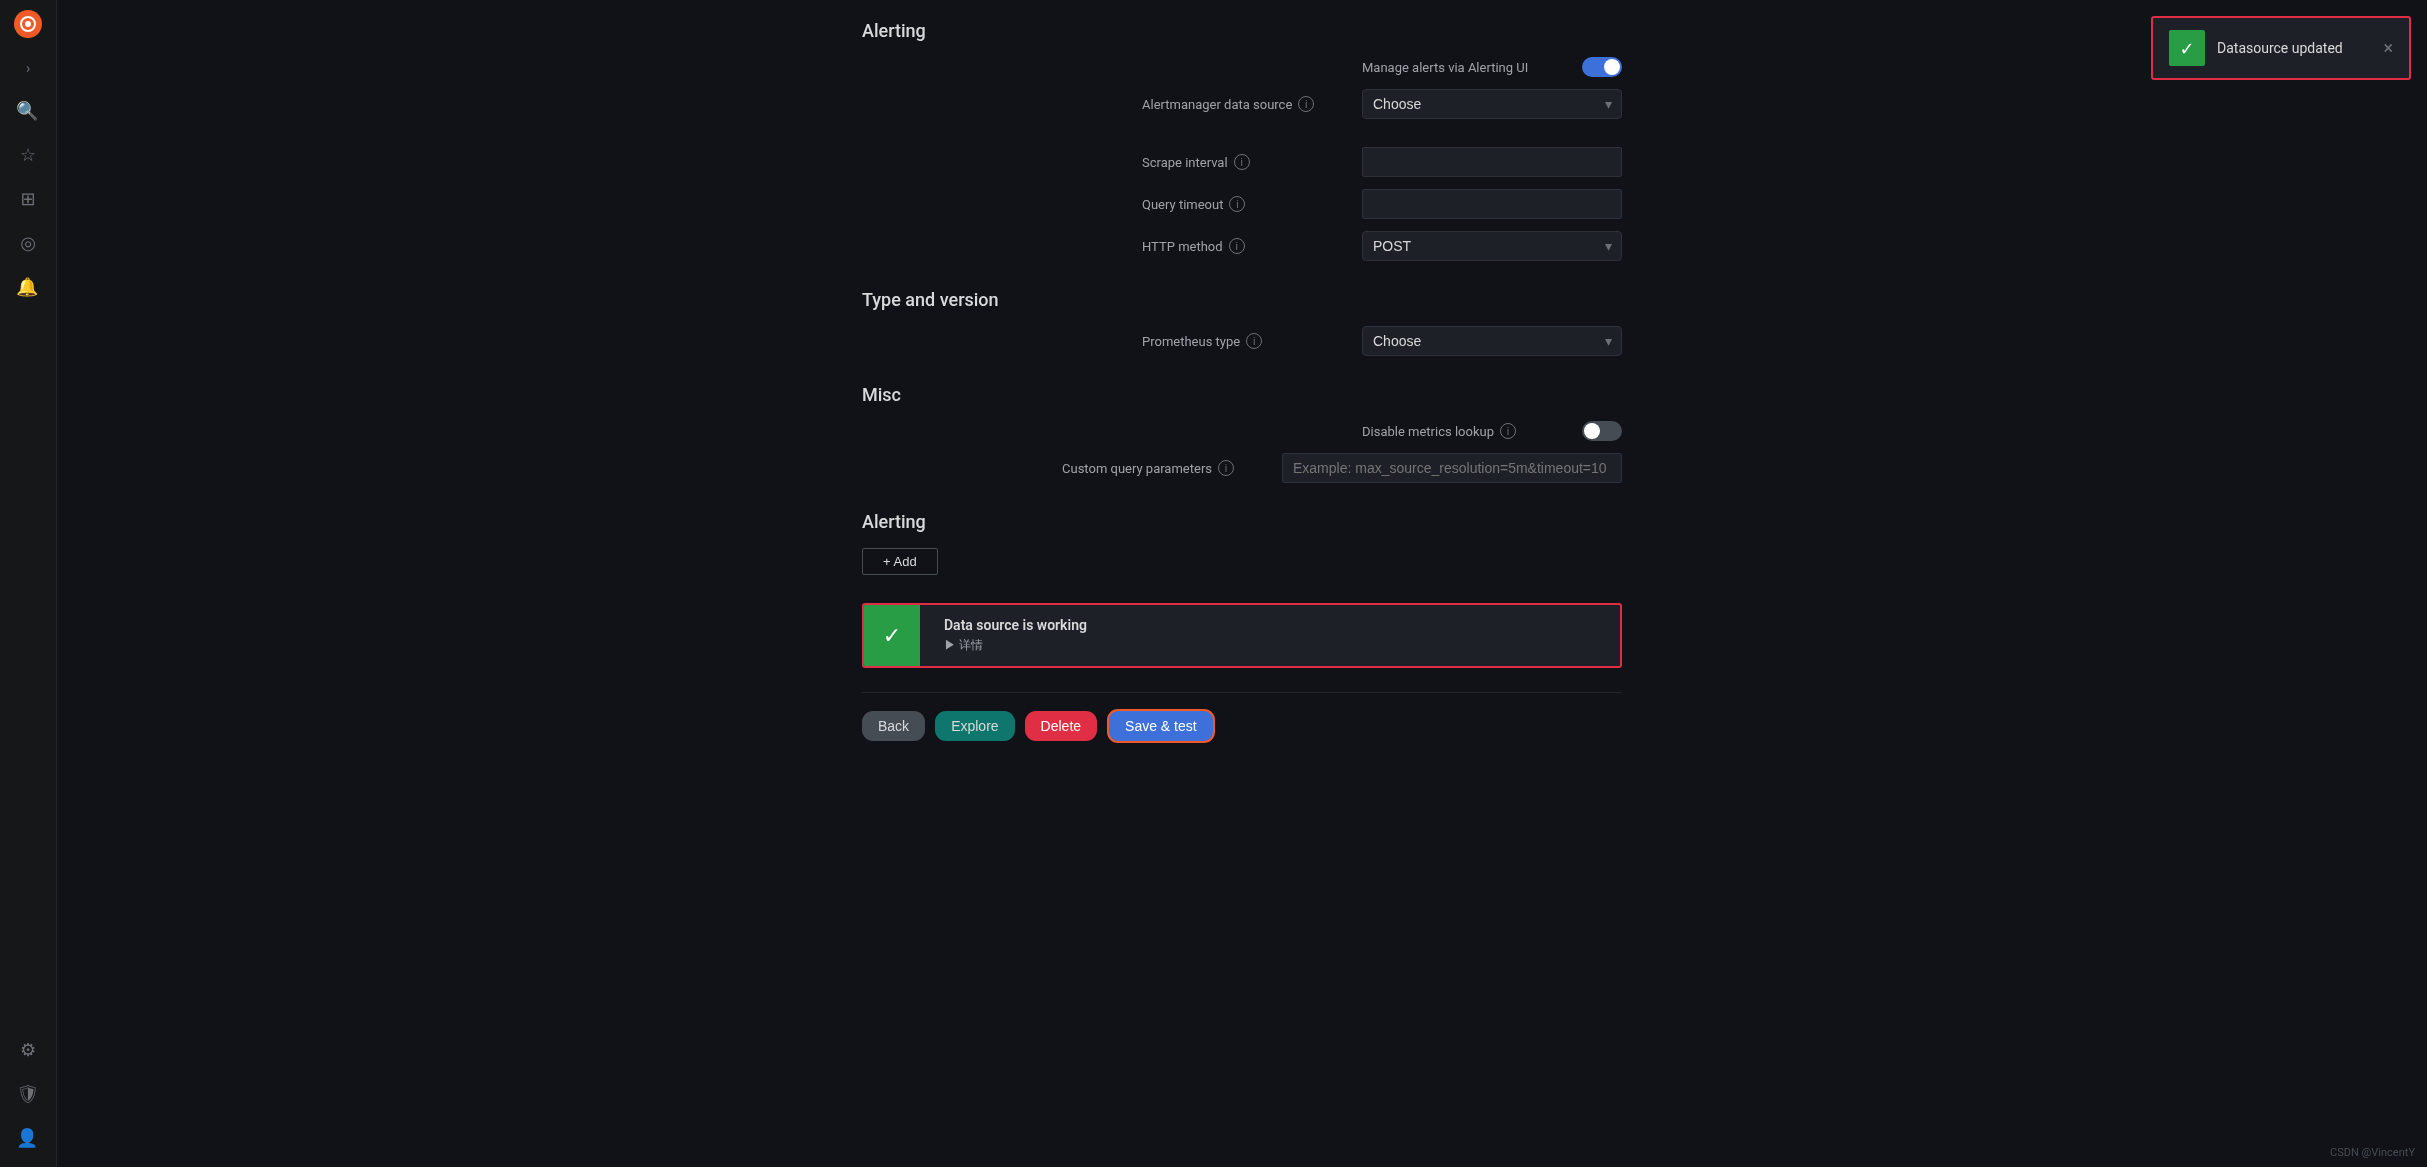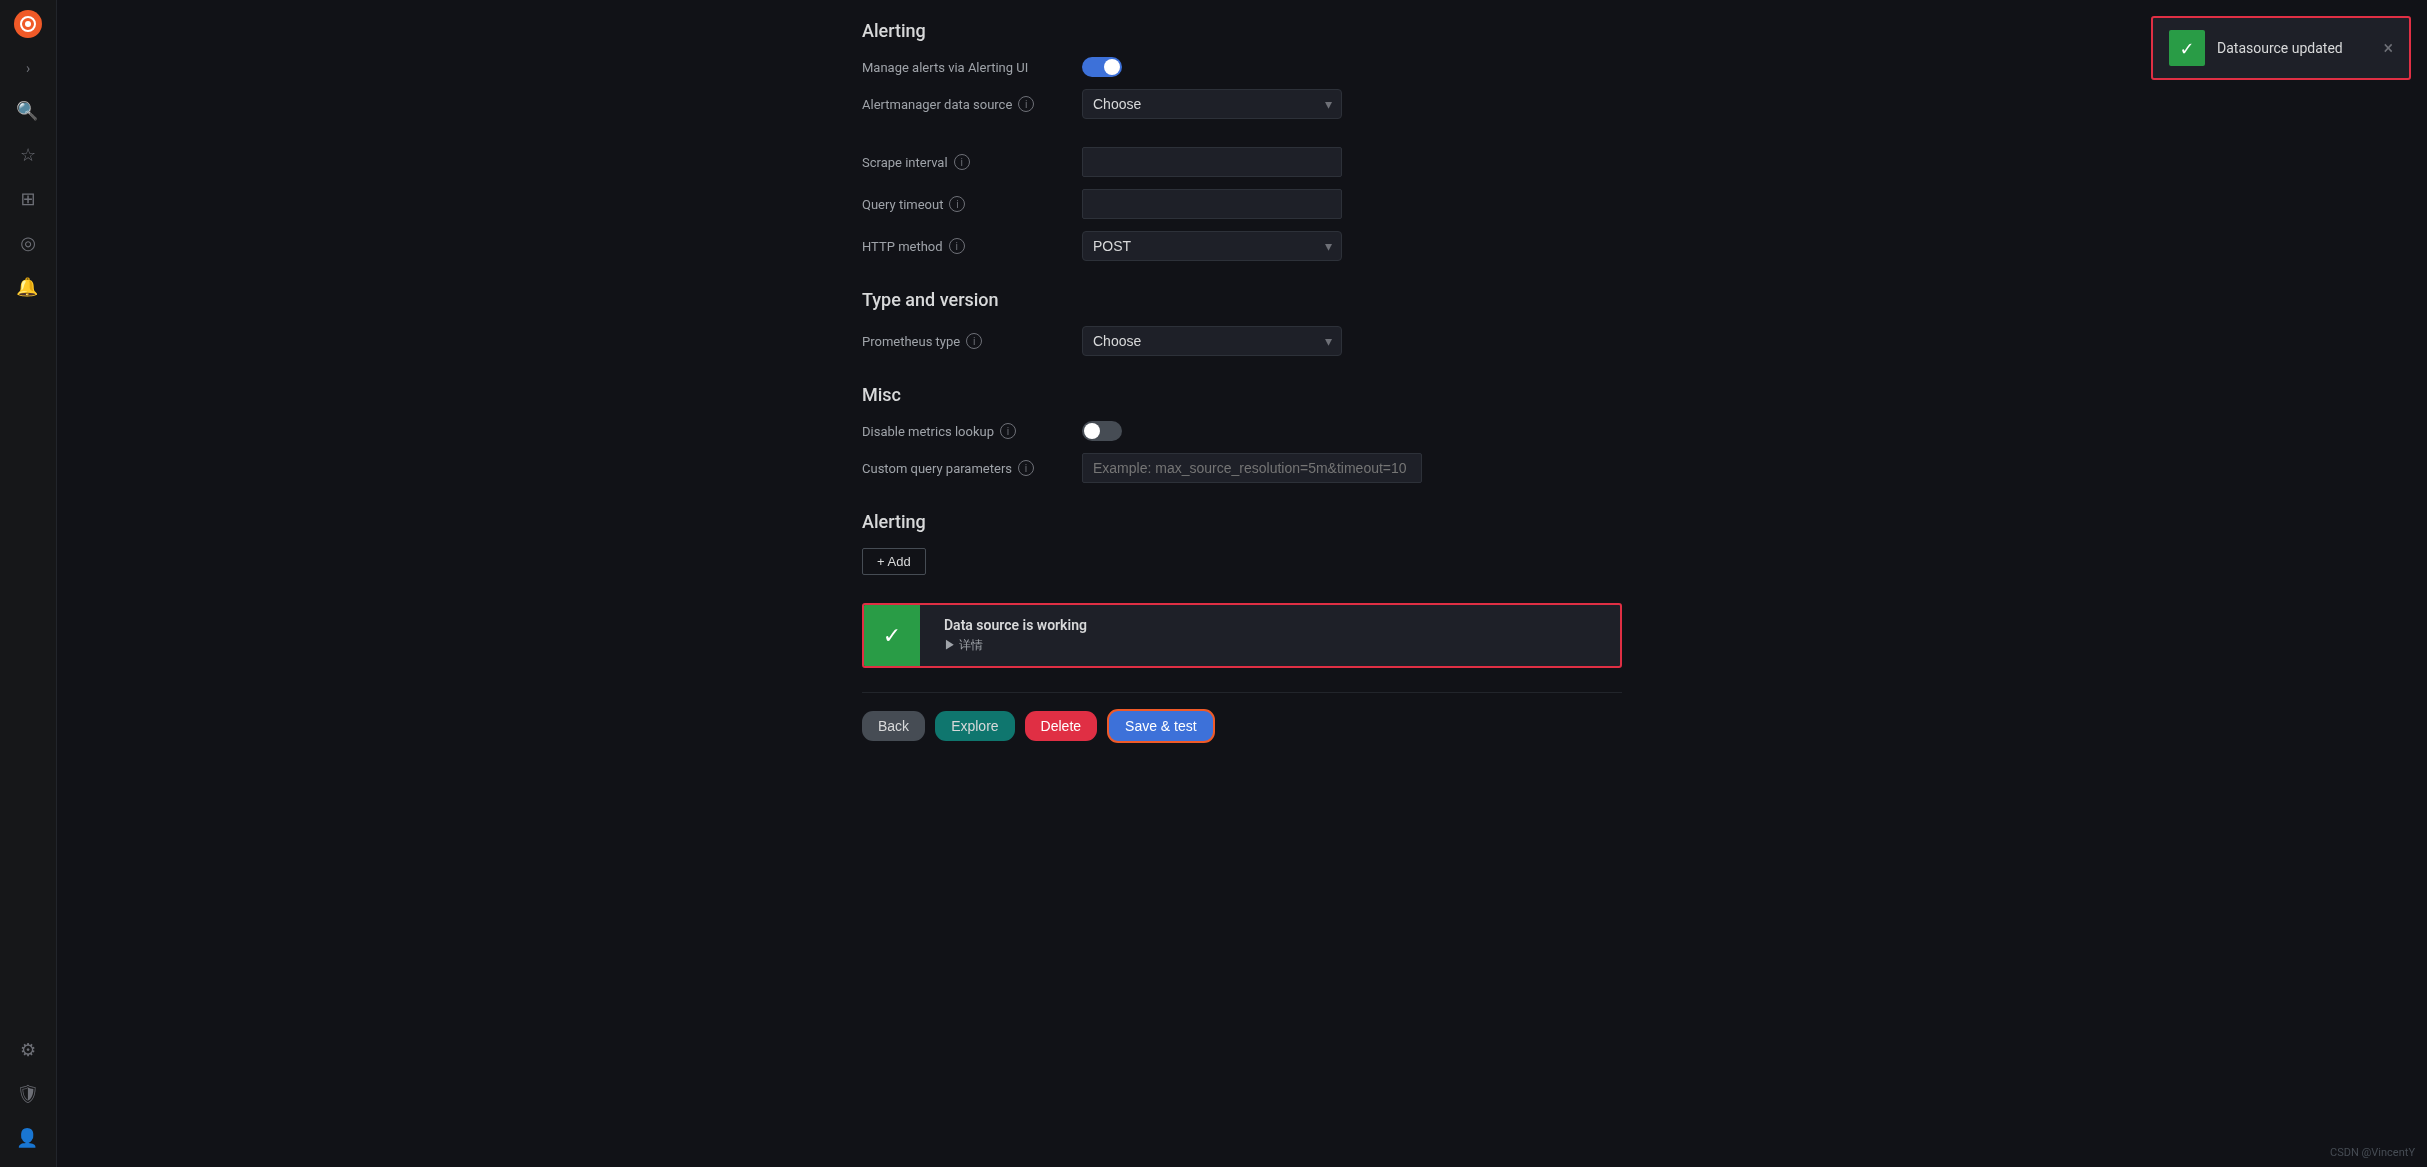--- a/index.html
+++ b/index.html
@@ -78,20 +78,21 @@
       font-weight: 500;
       color: #d8d9da;
       margin-bottom: 16px;
     }
 
     
     .form-row {
       display: flex;
       align-items: center;
       margin-bottom: 12px;
+      justify-content: flex-end;
     }
     .form-label {
       width: 220px;
       color: #9fa3a9;
       font-size: 13px;
       display: flex;
       align-items: center;
       gap: 6px;
       flex-shrink: 0;
     }
@@ -293,21 +294,21 @@
       font-size: 12px;
       color: #9fa3a9;
       cursor: pointer;
     }
 
     
     .btn-add {
       background: transparent;
       border: 1px solid #464c54;
       color: #d8d9da;
-      padding: 5px 14px;
+      padding: 5px 20px;
       border-radius: 2px;
       cursor: pointer;
       font-size: 13px;
       display: flex;
       align-items: center;
       gap: 6px;
       justify-content: flex-end;
     }
 
     

